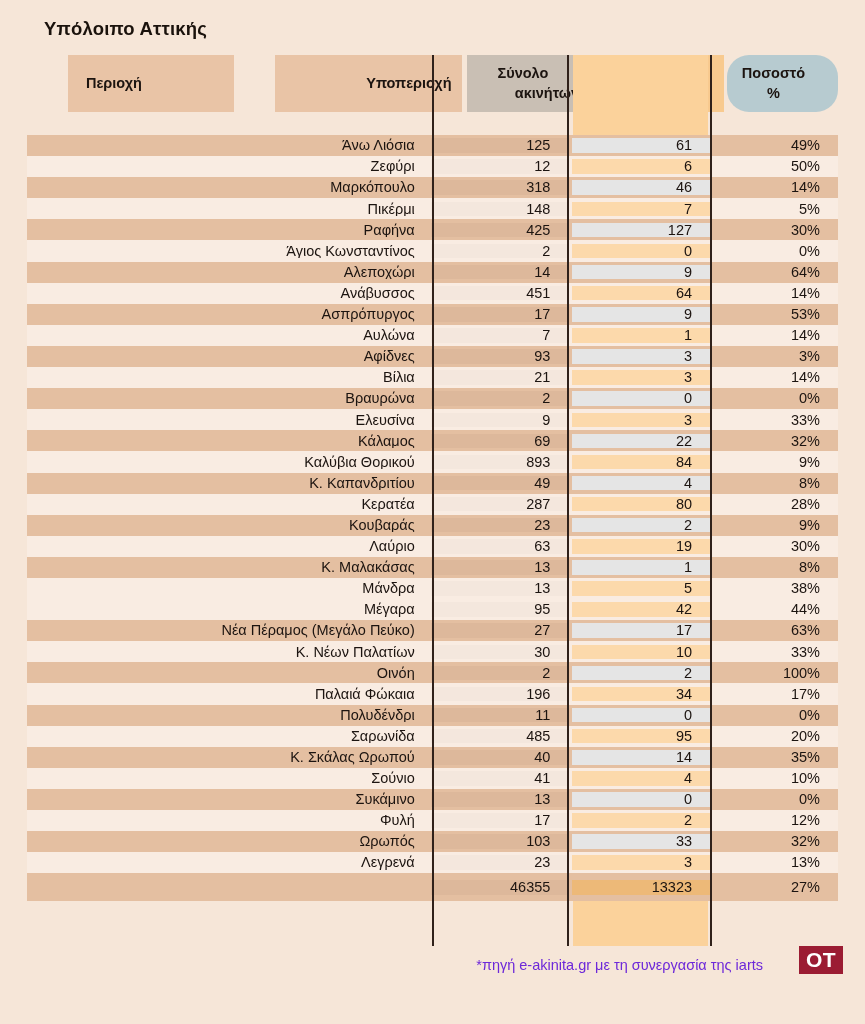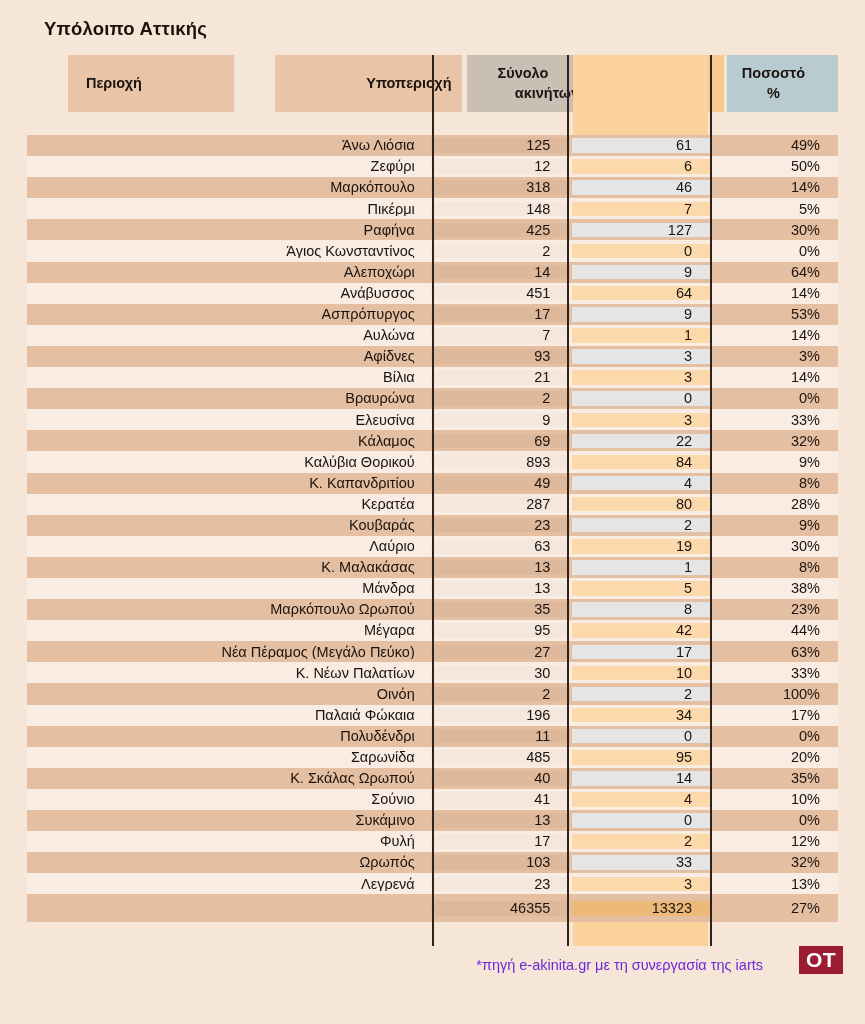--- a/index.html
+++ b/index.html
@@ -79,20 +79,21 @@
   }
   .th-props {
     background: #f8ca8f;
     justify-content: flex-end;
     text-align: right;
   }
   .th-pct {
     background: #b7cbd0;
     justify-content: center;
     text-align: right;
+    border-radius: 22px;
   }
   .th-spacer-a { width: 6px; background: #f6e6d8; }
   .th-spacer-b { width: 4px; background: #f6e6d8; }
 
   
   .head-gap { height: 23px; }
 
   
   .vline {
     position: absolute;
@@ -435,30 +436,20 @@
         <div class="row even">
           <div class="cell c-area"></div>
           <div class="cell c-sub">Μάνδρα</div>
           <div class="gut"></div>
           <div class="cell c-total">13</div>
           <div class="gut2"></div>
           <div class="cell c-props">5</div>
           <div class="gut2"></div>
           <div class="cell c-pct">38%</div>
         </div>
-        <div class="row odd">
-          <div class="cell c-area"></div>
-          <div class="cell c-sub">Μαρκόπουλο Ωρωπού</div>
-          <div class="gut"></div>
-          <div class="cell c-total">35</div>
-          <div class="gut2"></div>
-          <div class="cell c-props">8</div>
-          <div class="gut2"></div>
-          <div class="cell c-pct">23%</div>
-        </div>
         <div class="row even">
           <div class="cell c-area"></div>
           <div class="cell c-sub">Μέγαρα</div>
           <div class="gut"></div>
           <div class="cell c-total">95</div>
           <div class="gut2"></div>
           <div class="cell c-props">42</div>
           <div class="gut2"></div>
           <div class="cell c-pct">44%</div>
         </div>

